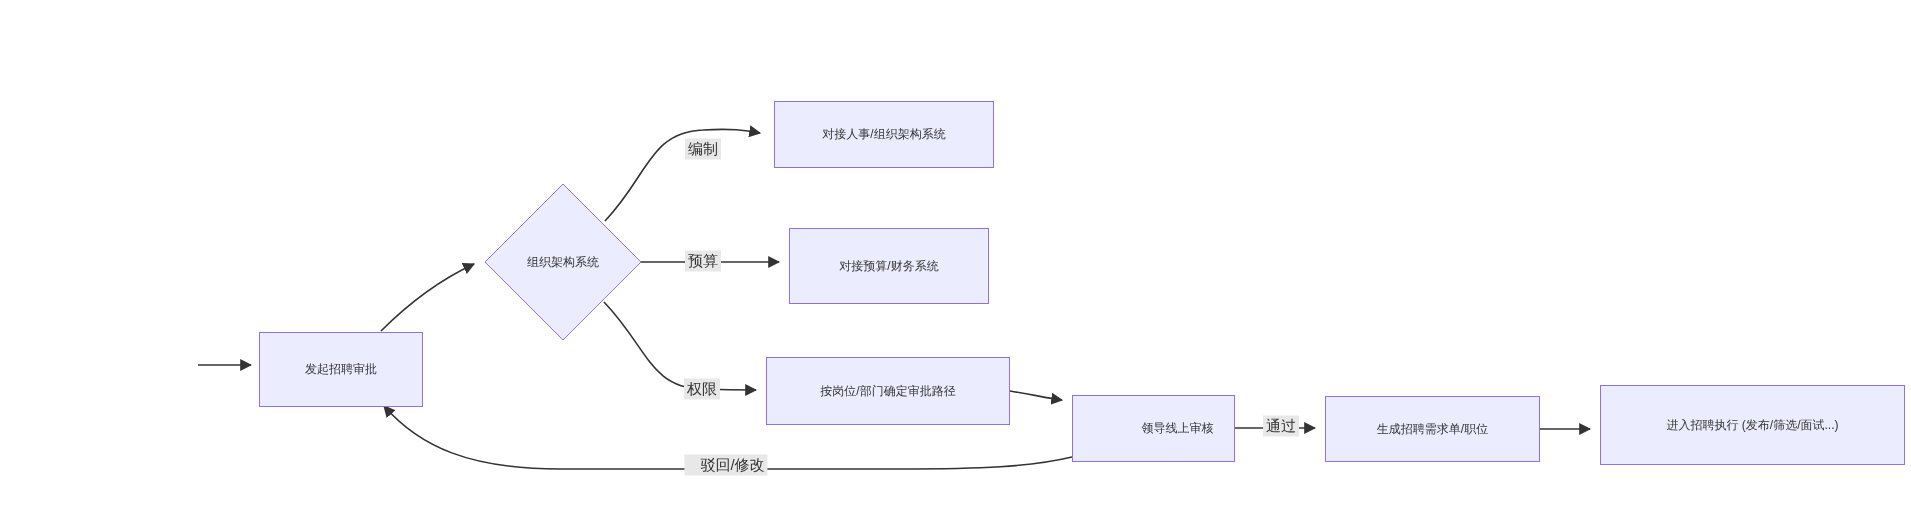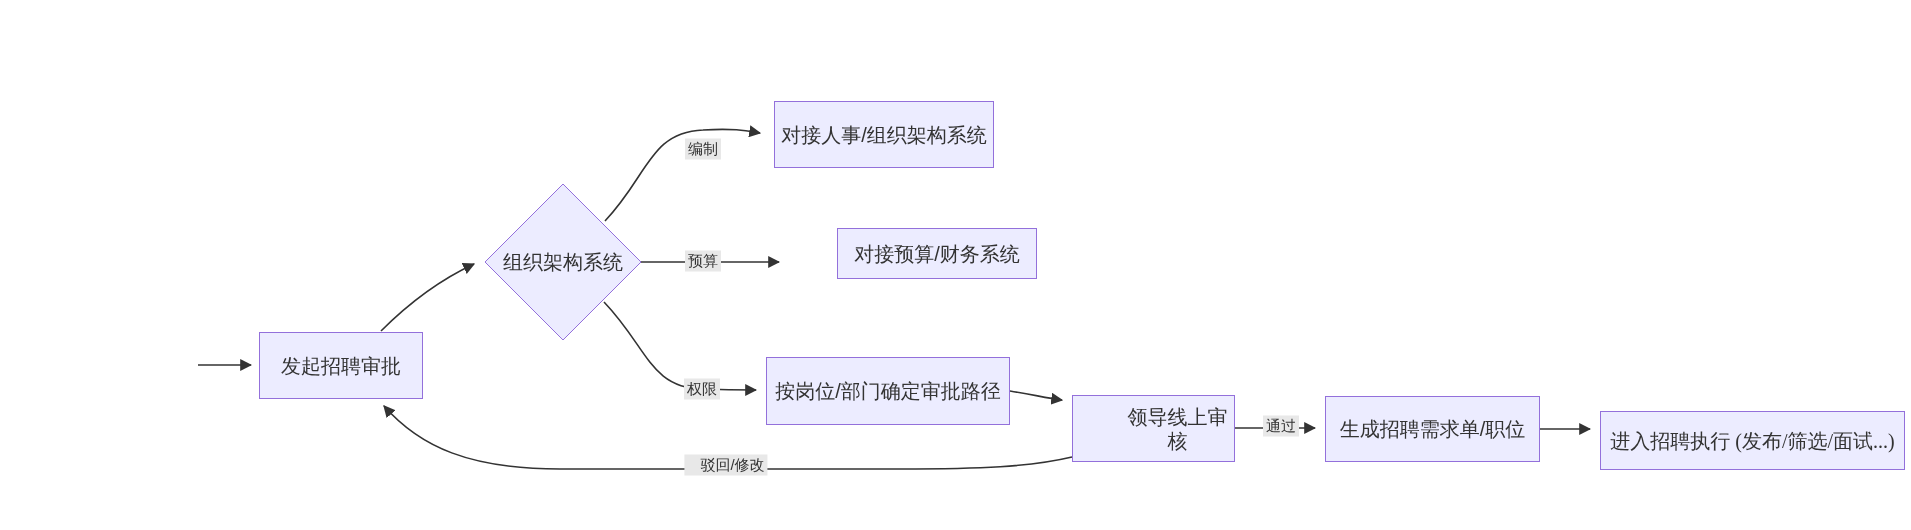--- a/index.html
+++ b/index.html
@@ -17,21 +17,21 @@
     font-family:"Liberation Sans","DejaVu Sans",sans-serif;
     overflow:hidden;
   }
   #edges{position:absolute;left:0;top:0;width:1911px;height:530px;}
   .node{
     position:absolute;
     display:flex;align-items:center;justify-content:center;
     background:var(--node-fill);
     border:1px solid var(--node-border);
     color:var(--text);
-    font-size:20px;
+    font-size:12px;
     text-align:center;
     box-sizing:border-box;
     line-height:1.2;
   }
   .node.diamond-label{
     background:transparent;border:none;
   }
   .edge-label{
     position:absolute;
     transform:translate(-50%,-50%);
@@ -61,35 +61,35 @@
       <path d="M604,302 C648,348 650,388 703,389 C728,390 738,390 756,390" marker-end="url(#arrow)"></path>
       <path d="M1010,391 C1035,395 1046,398 1062,400" marker-end="url(#arrow)"></path>
       <path d="M1235,428 H1315" marker-end="url(#arrow)"></path>
       <path d="M1540,429 H1590" marker-end="url(#arrow)"></path>
       <path d="M1072,457 C1030,467 980,469 900,469 H560 C470,469 420,447 384,406" marker-end="url(#arrow)"></path>
     </g>
     <polygon points="563,184 641,262 563,340 485,262" fill="#ECECFF" stroke="#9370DB" stroke-width="1"></polygon>
   </svg>
 
 
-  <div class="node" style="left:259px;top:332px;width:164px;height:67px;">发起招聘审批</div>
+  <div class="node" style="left:259px;top:332px;width:164px;height:75px;">发起招聘审批</div>
 
   <div class="node diamond-label" style="left:485px;top:184px;width:156px;height:156px;">组织架构系统</div>
 
   <div class="node" style="left:774px;top:101px;width:220px;height:67px;">对接人事/组织架构系统</div>
 
-  <div class="node" style="left:789px;top:228px;width:200px;height:51px;margin-left:48px;">对接预算/财务系统</div>
+  <div class="node" style="left:789px;top:228px;width:200px;height:76px;">对接预算/财务系统</div>
 
   <div class="node" style="left:766px;top:357px;width:244px;height:68px;">按岗位/部门确定审批路径</div>
 
   <div class="node" style="left:1072px;top:395px;width:163px;height:67px;padding-left:48px;">领导线上审核</div>
 
   <div class="node" style="left:1325px;top:396px;width:215px;height:66px;">生成招聘需求单/职位</div>
 
-  <div class="node" style="left:1600px;top:411px;width:305px;height:59px;font-family:Liberation Serif, serif;">进入招聘执行 (发布/筛选/面试...)</div>
+  <div class="node" style="left:1600px;top:385px;width:305px;height:80px;">进入招聘执行 (发布/筛选/面试...)</div>
 
   <span class="edge-label" style="left:703px;top:129px;margin-top:20px;">编制</span>
 
   <span class="edge-label" style="left:703px;top:261px;">预算</span>
 
   <span class="edge-label" style="left:702px;top:389px;">权限</span>
 
   <span class="edge-label" style="left:1281px;top:426px;">通过</span>
 
   <span class="edge-label" style="left:726px;top:465px;padding-left:16px;">驳回/修改</span>

